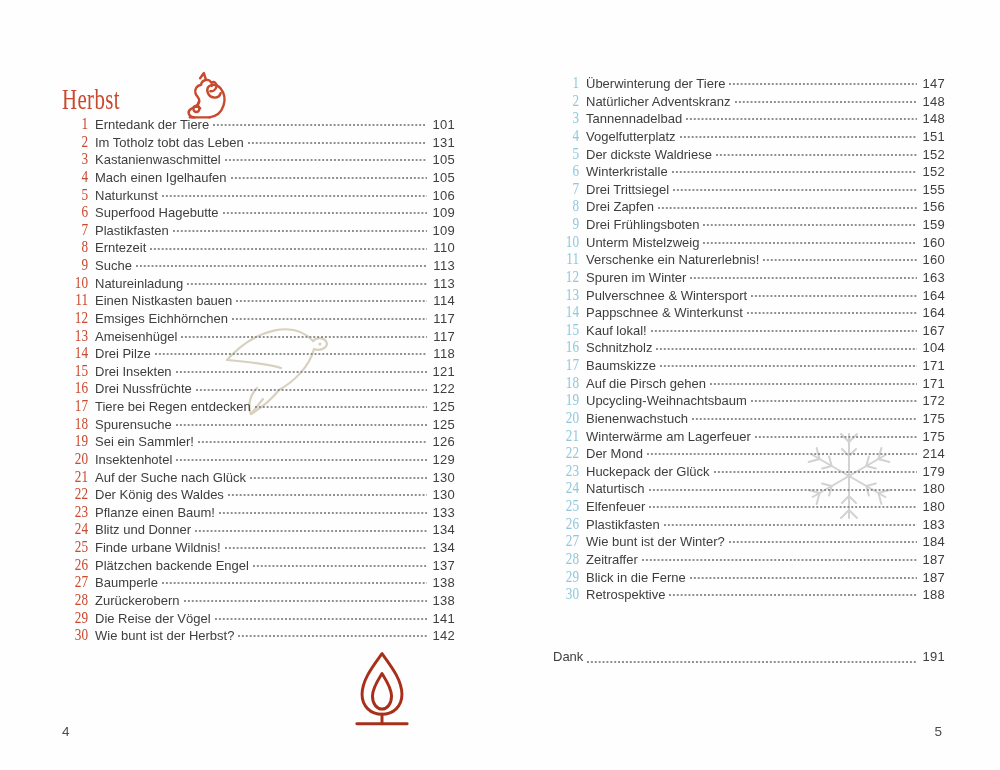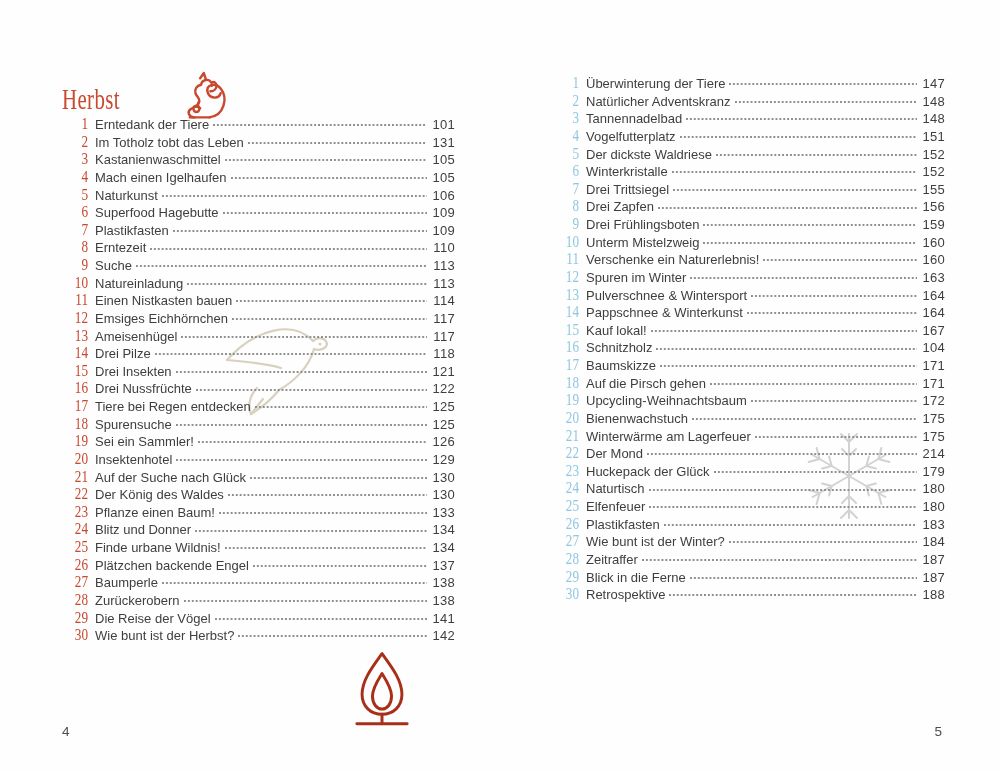--- a/index.html
+++ b/index.html
@@ -554,19 +554,24 @@
         <div class="toc-row">
           <span class="num">30</span>
           <span class="entry-title">Retrospektive</span>
           <span class="leader"></span>
           <span class="pg">188</span>
         </div>
       </div>
 
     <div class="backmatter">
 
+        <div class="bm-row">
+          <span class="entry-title">Dank</span>
+          <span class="leader"></span>
+          <span class="pg">191</span>
+        </div>
 
       </div>
   </section>
 
   <div class="folio folio-left">4</div>
   <div class="folio folio-right">5</div>
 </div>
 
 </body></html>

